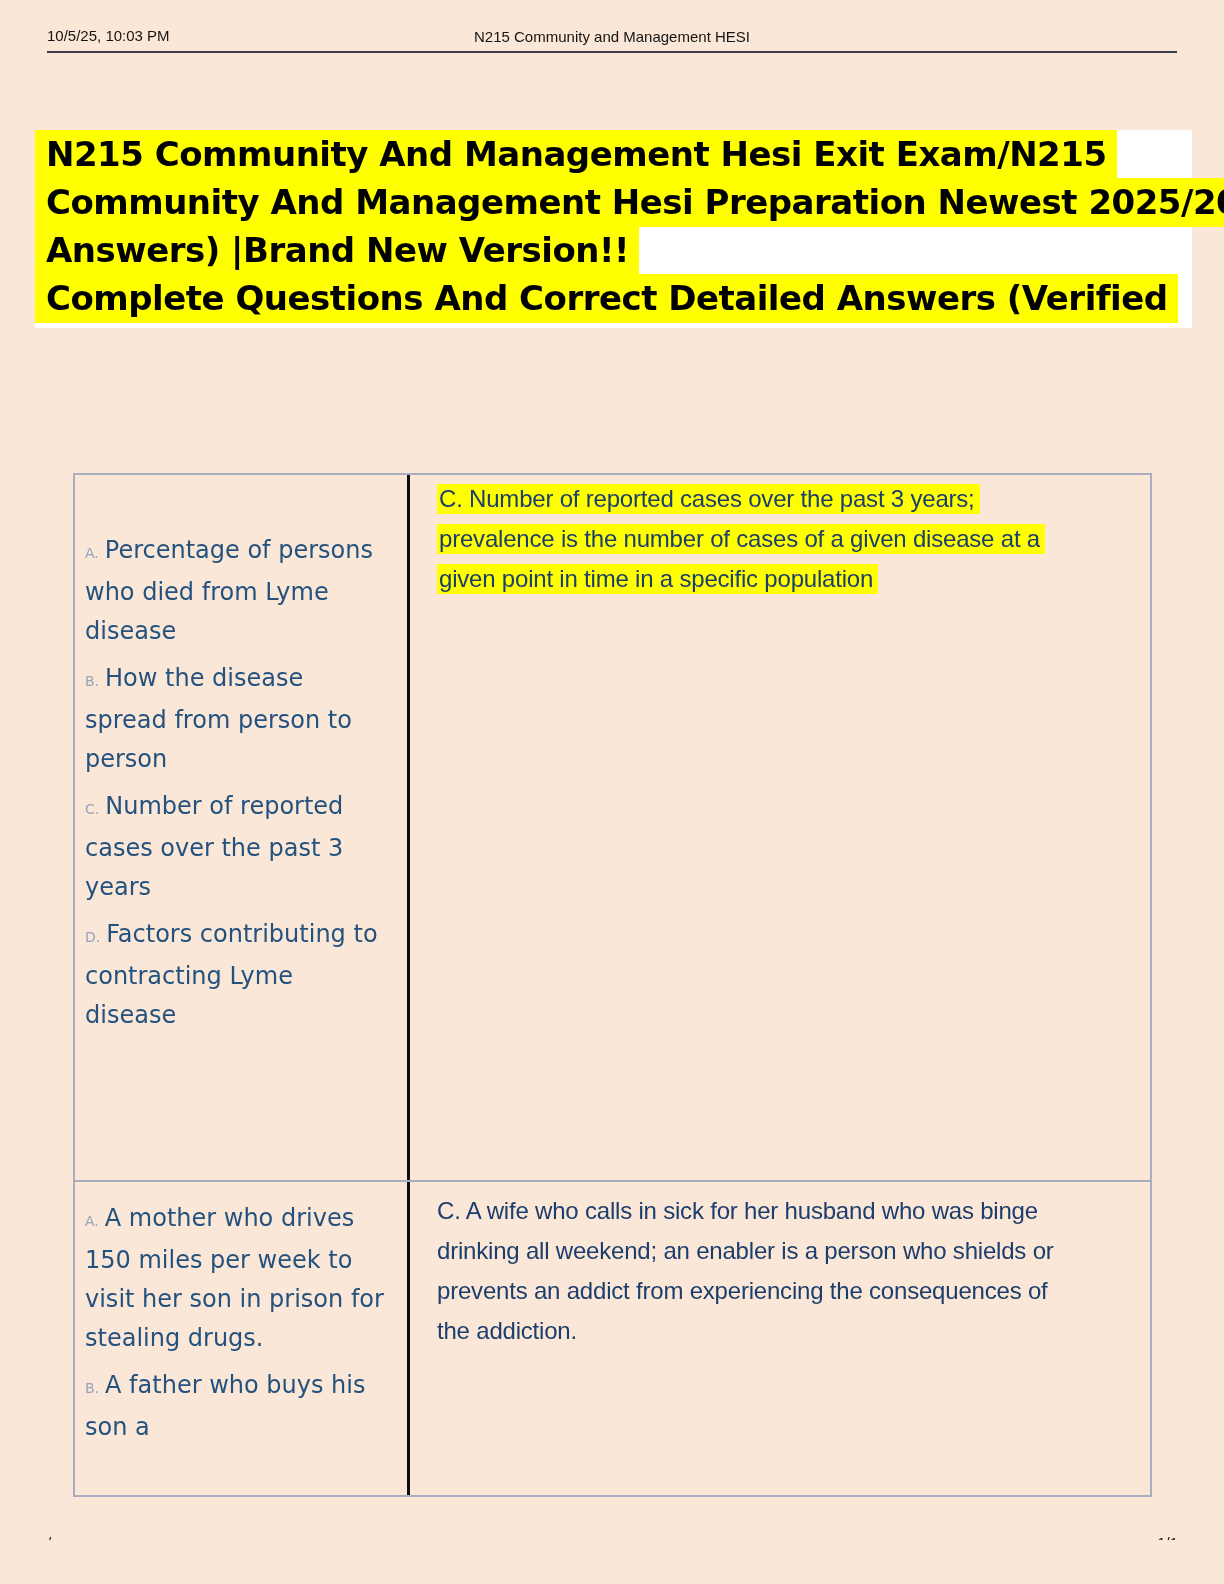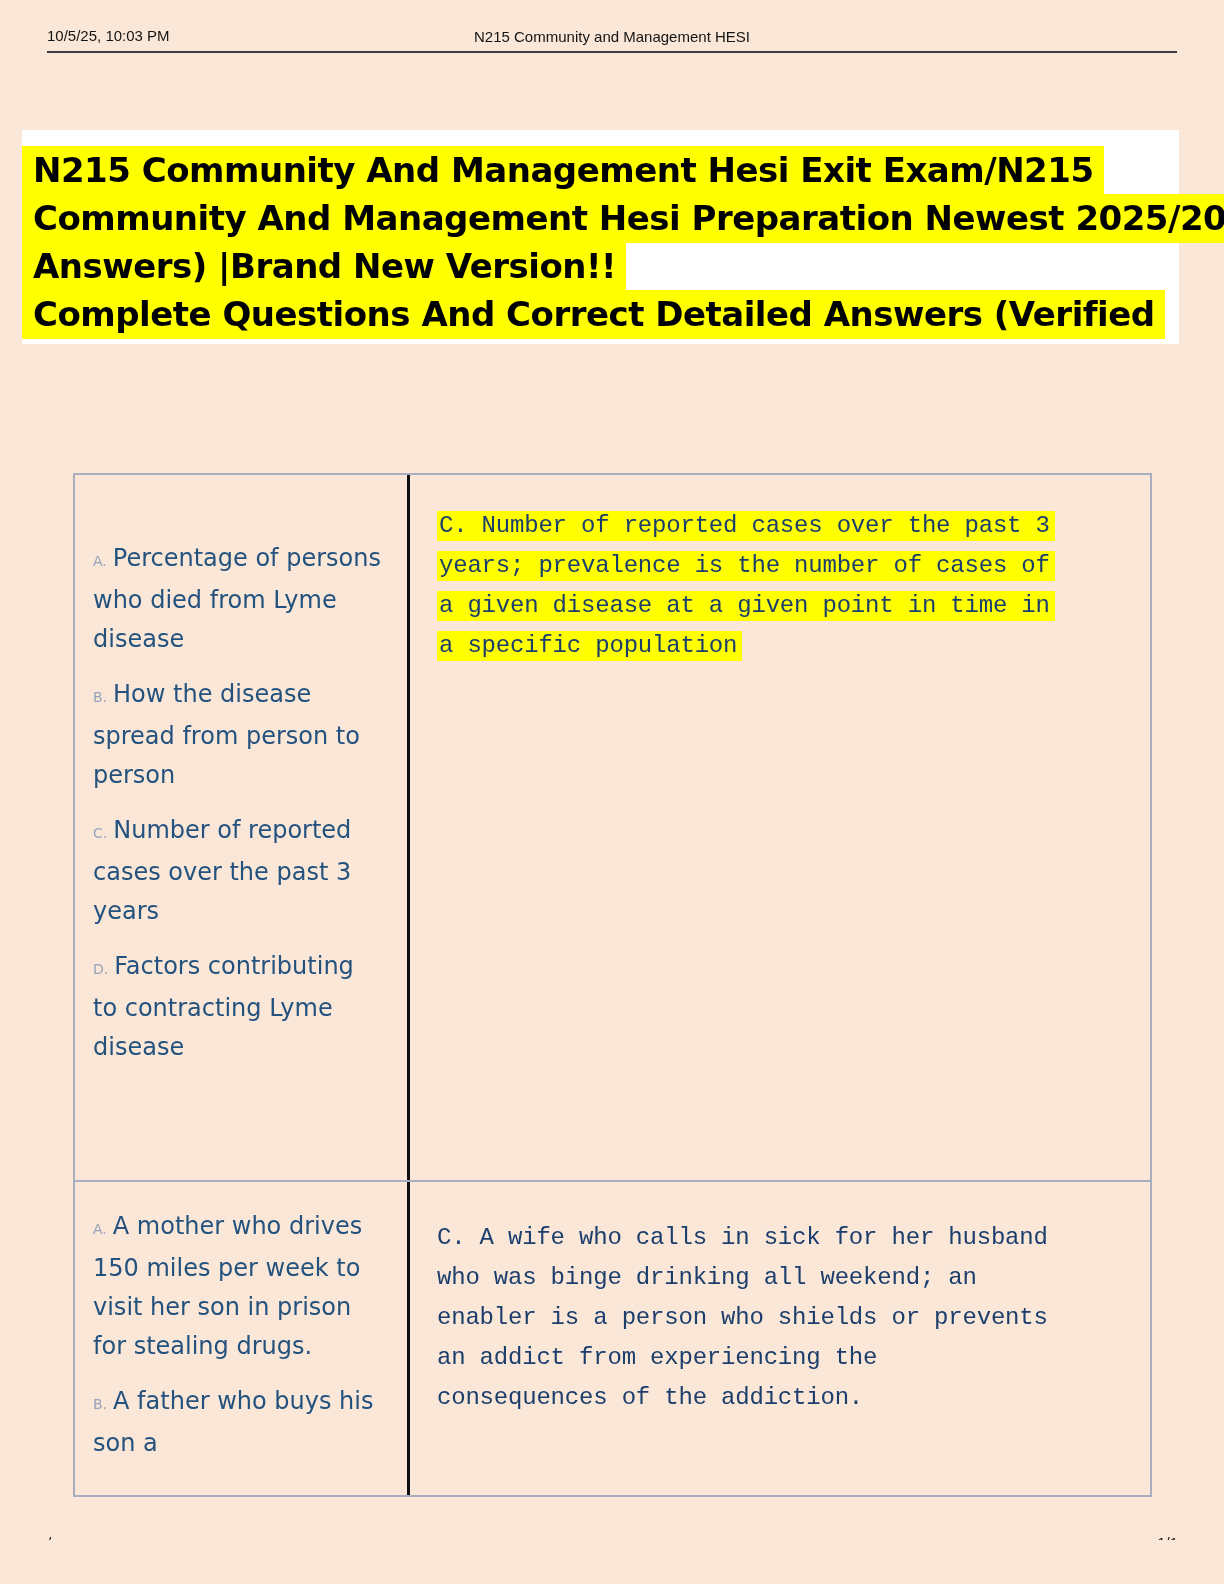--- a/index.html
+++ b/index.html
@@ -20,23 +20,23 @@
   }
   .hdr-left { position:absolute; left:0; top:0; }
   .hdr-center { position:absolute; left:50%; transform:translateX(-50%); top:1px; white-space:nowrap; }
   .header-rule {
     position:absolute; top:51px; left:47px; width:1130px; height:2px;
     background:#3c3c44;
   }
 
   
   .title-block {
-    position:absolute; left:22px; top:130px; width:1157px;
+    position:absolute; left:35px; top:130px; width:1157px;
     background:#ffffff;
-    padding:16px 0 6px 0;
+    padding:0 0 6px 0;
   }
   .title-line { height:48px; line-height:48px; white-space:nowrap; }
   .title-hl {
     background:#ffff00;
     color:#000000;
     font-family:"DejaVu Sans", sans-serif;
     font-weight:bold;
     font-size:34px;
     letter-spacing:-0.5px;
     padding:4px 10px 5px 11px;
@@ -59,34 +59,33 @@
     padding:0 8px 0 2px;
     font-family:"DejaVu Sans", sans-serif;
     font-size:24px; line-height:39px;
     color:#24527f;
   }
   .qcell.first { padding-top:48px; }
   .qcell.second { padding-top:9px; }
   .acell {
     flex:1;
     padding:4px 92px 0 27px;
-    font-family:Liberation Mono, monospace;
+    font-family:Liberation Sans, sans-serif;
     font-size:24px; line-height:40px;
     color:#1b3e6d;
     letter-spacing:-0.2px;
-    margin-top:27px;
   }
   .acell.second { padding-top:9px; }
   .answer.hl {
     background:#ffff00;
     padding:1px 5px 2px 2px;
     -webkit-box-decoration-break:clone;
     box-decoration-break:clone;
   }
-  .option { margin:16px; }
+  .option { margin:8px; }
   .opt-letter {
     font-size:14px;
     color:#97a2bc;
     margin-right:6px;
     letter-spacing:0;
   }
 
   
   .footer {
     position:absolute; left:47px; right:46px; top:1534px;

